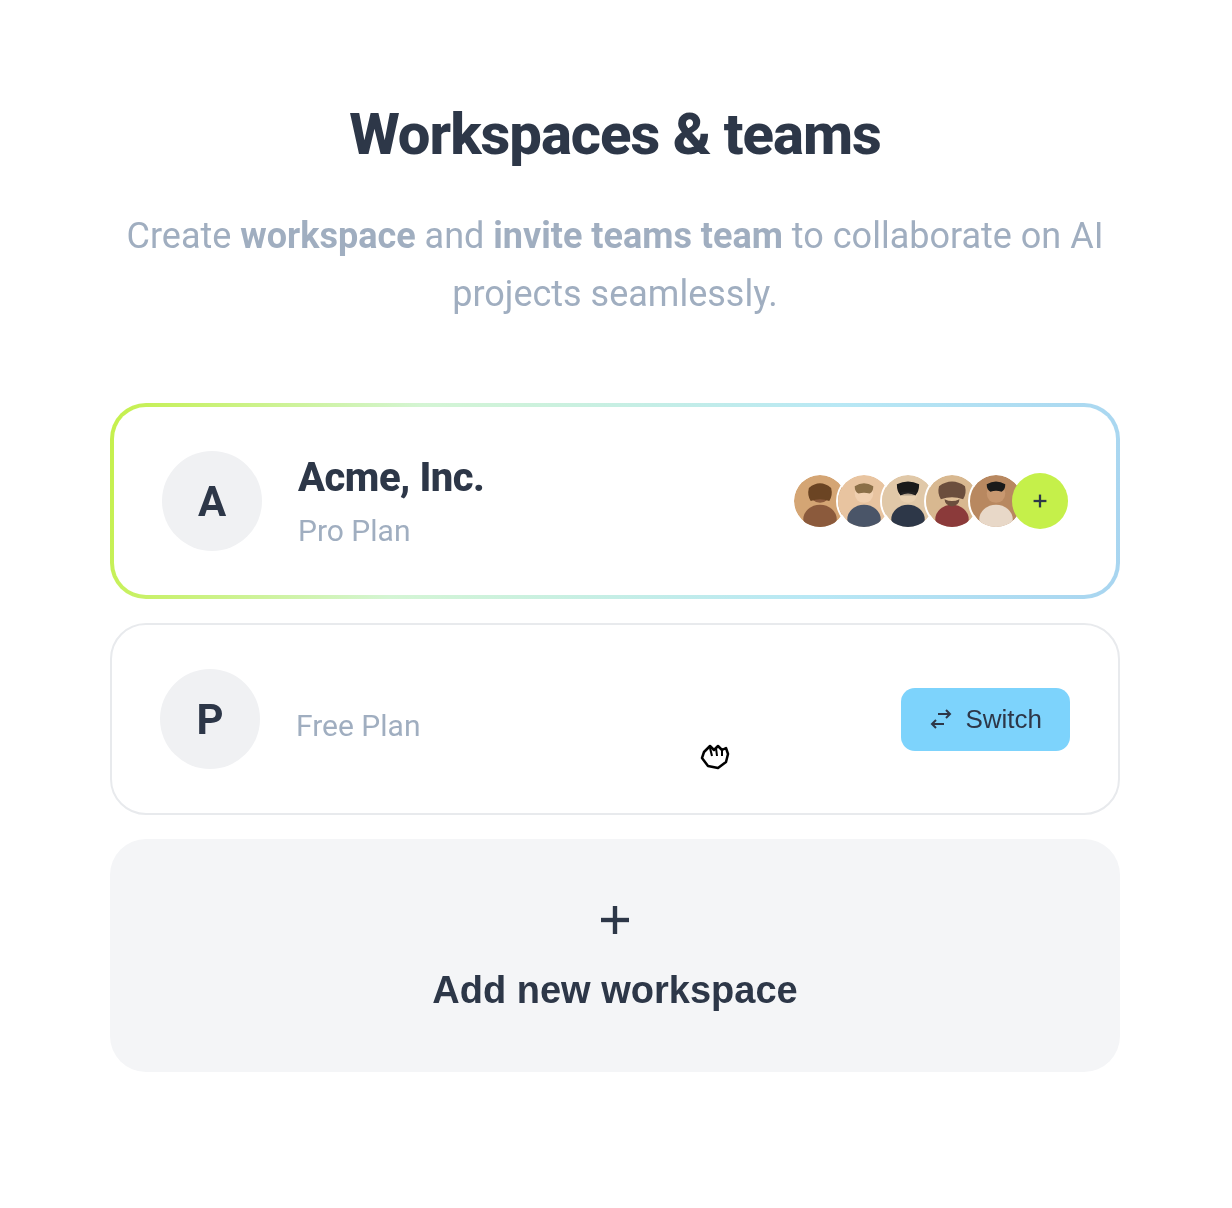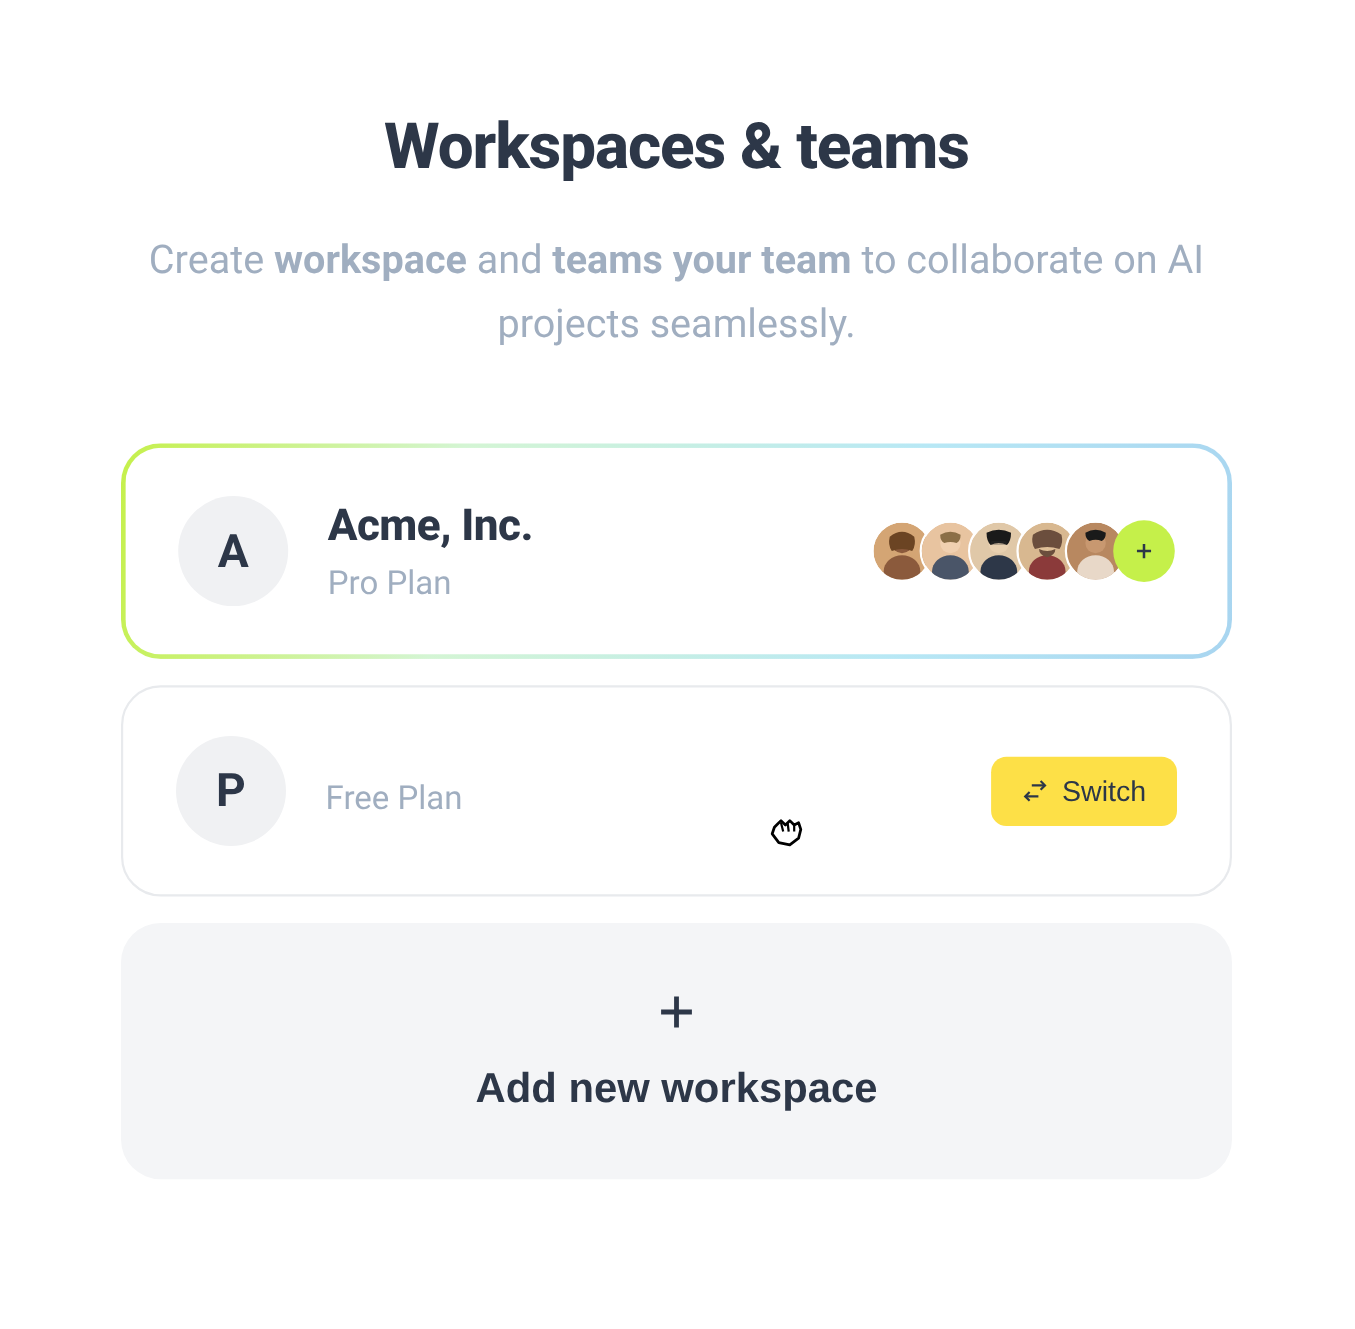--- a/index.html
+++ b/index.html
@@ -118,21 +118,21 @@
       margin-left: -12px;
       border: none;
       cursor: pointer;
       flex-shrink: 0;
     }
     .add-member-btn svg {
       width: 22px;
       height: 22px;
     }
     .switch-btn {
-      background: #fde047;
+      background: #7dd3fc;
       border: none;
       border-radius: 14px;
       padding: 16px 28px;
       display: flex;
       align-items: center;
       gap: 12px;
       font-size: 26px;
       font-weight: 500;
       color: #2d3748;
       cursor: pointer;
@@ -170,21 +170,21 @@
       pointer-events: none;
     }
   </style>
 </head>
 <body>
 
 <div class="container">
   <h1 class="page-title">Workspaces &amp; teams</h1>
 
   <p class="subtitle">
-    <span>Create </span><span class="bold">workspace</span><span> and </span><span class="bold">teams your team</span><span> to collaborate on AI projects seamlessly.</span>
+    <span>Create </span><span class="bold">workspace</span><span> and </span><span class="bold">invite teams team</span><span> to collaborate on AI projects seamlessly.</span>
   </p>
 
   <div class="workspace-card active">
     <div class="workspace-avatar">A</div>
     <div class="workspace-info">
       <div class="workspace-name">Acme, Inc.</div>
       <div class="workspace-plan">Pro Plan</div>
     </div>
     <div class="avatar-group">
       <div class="member-avatar">

